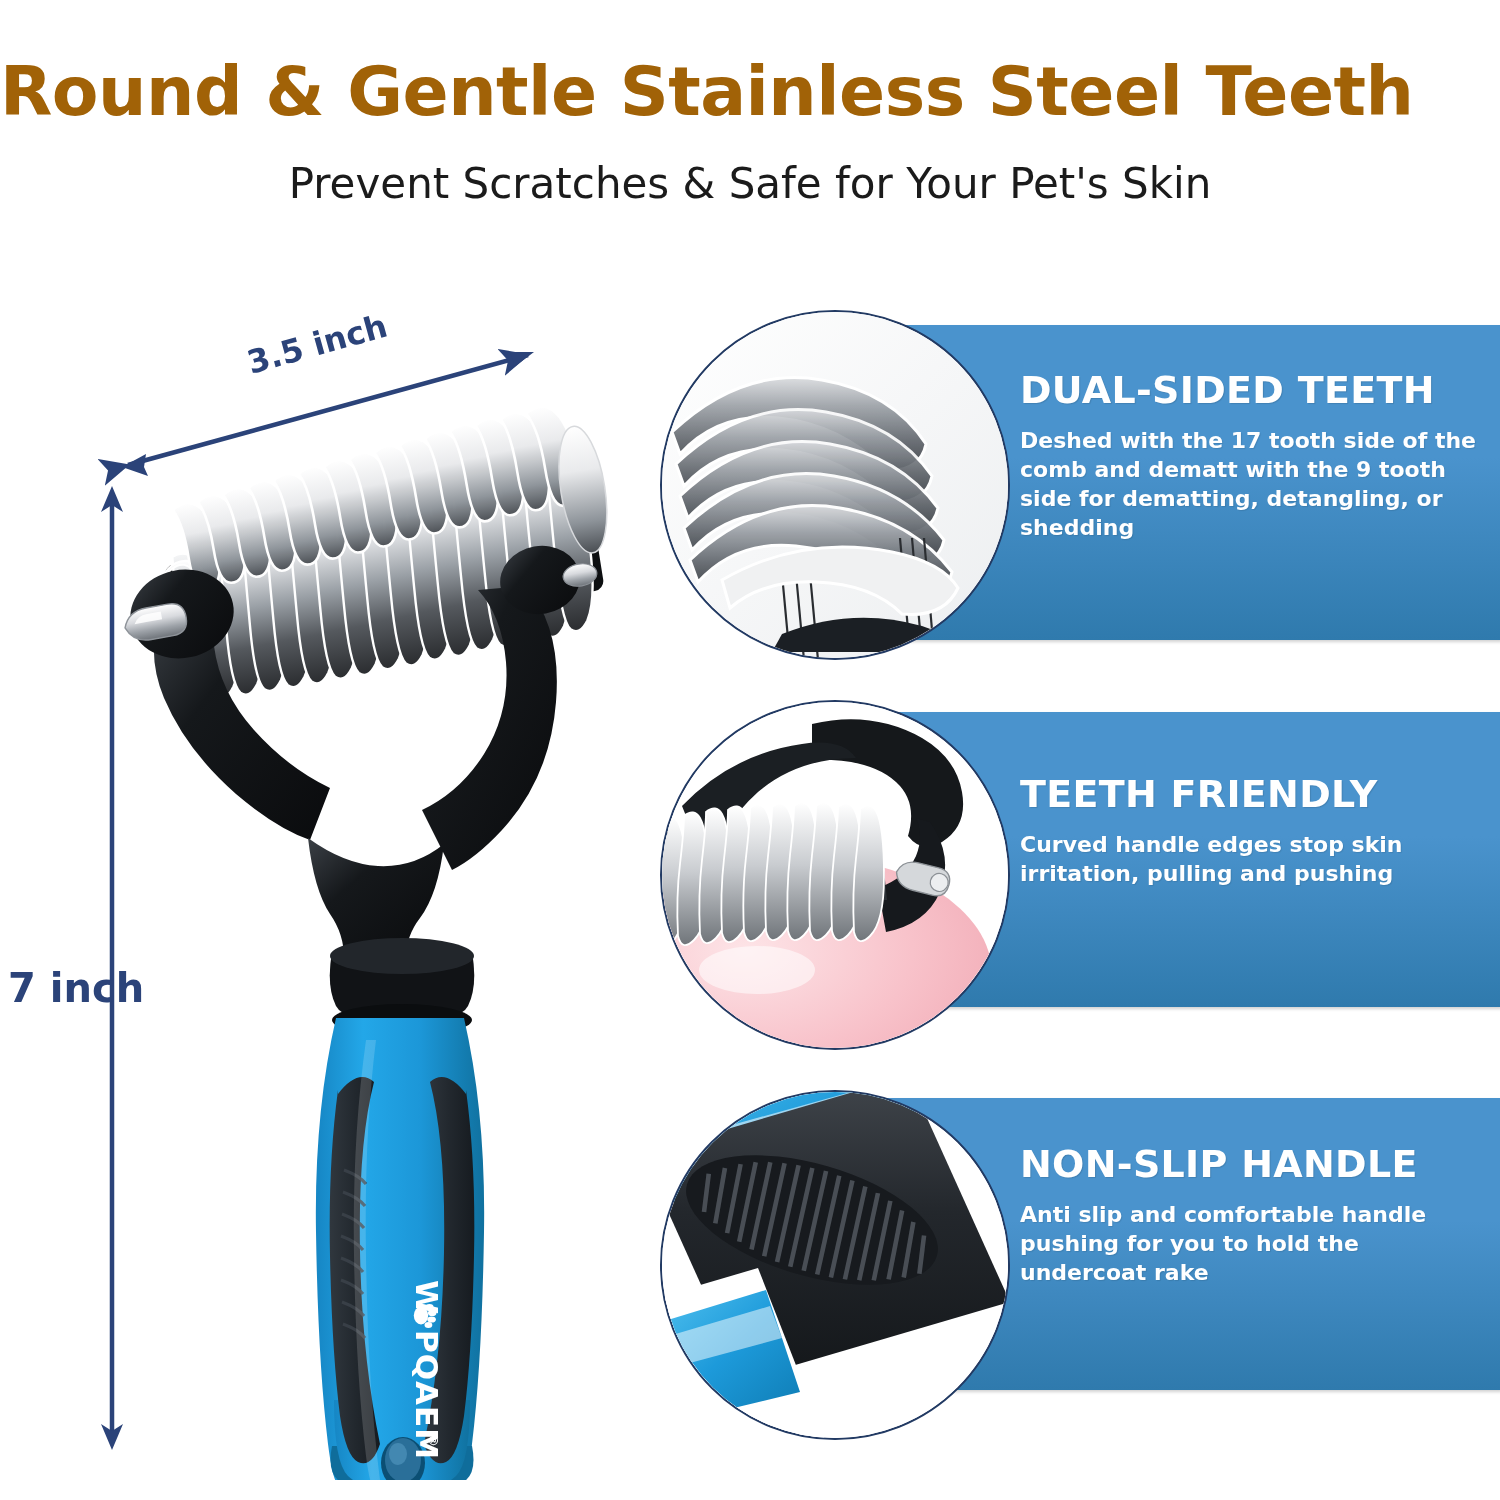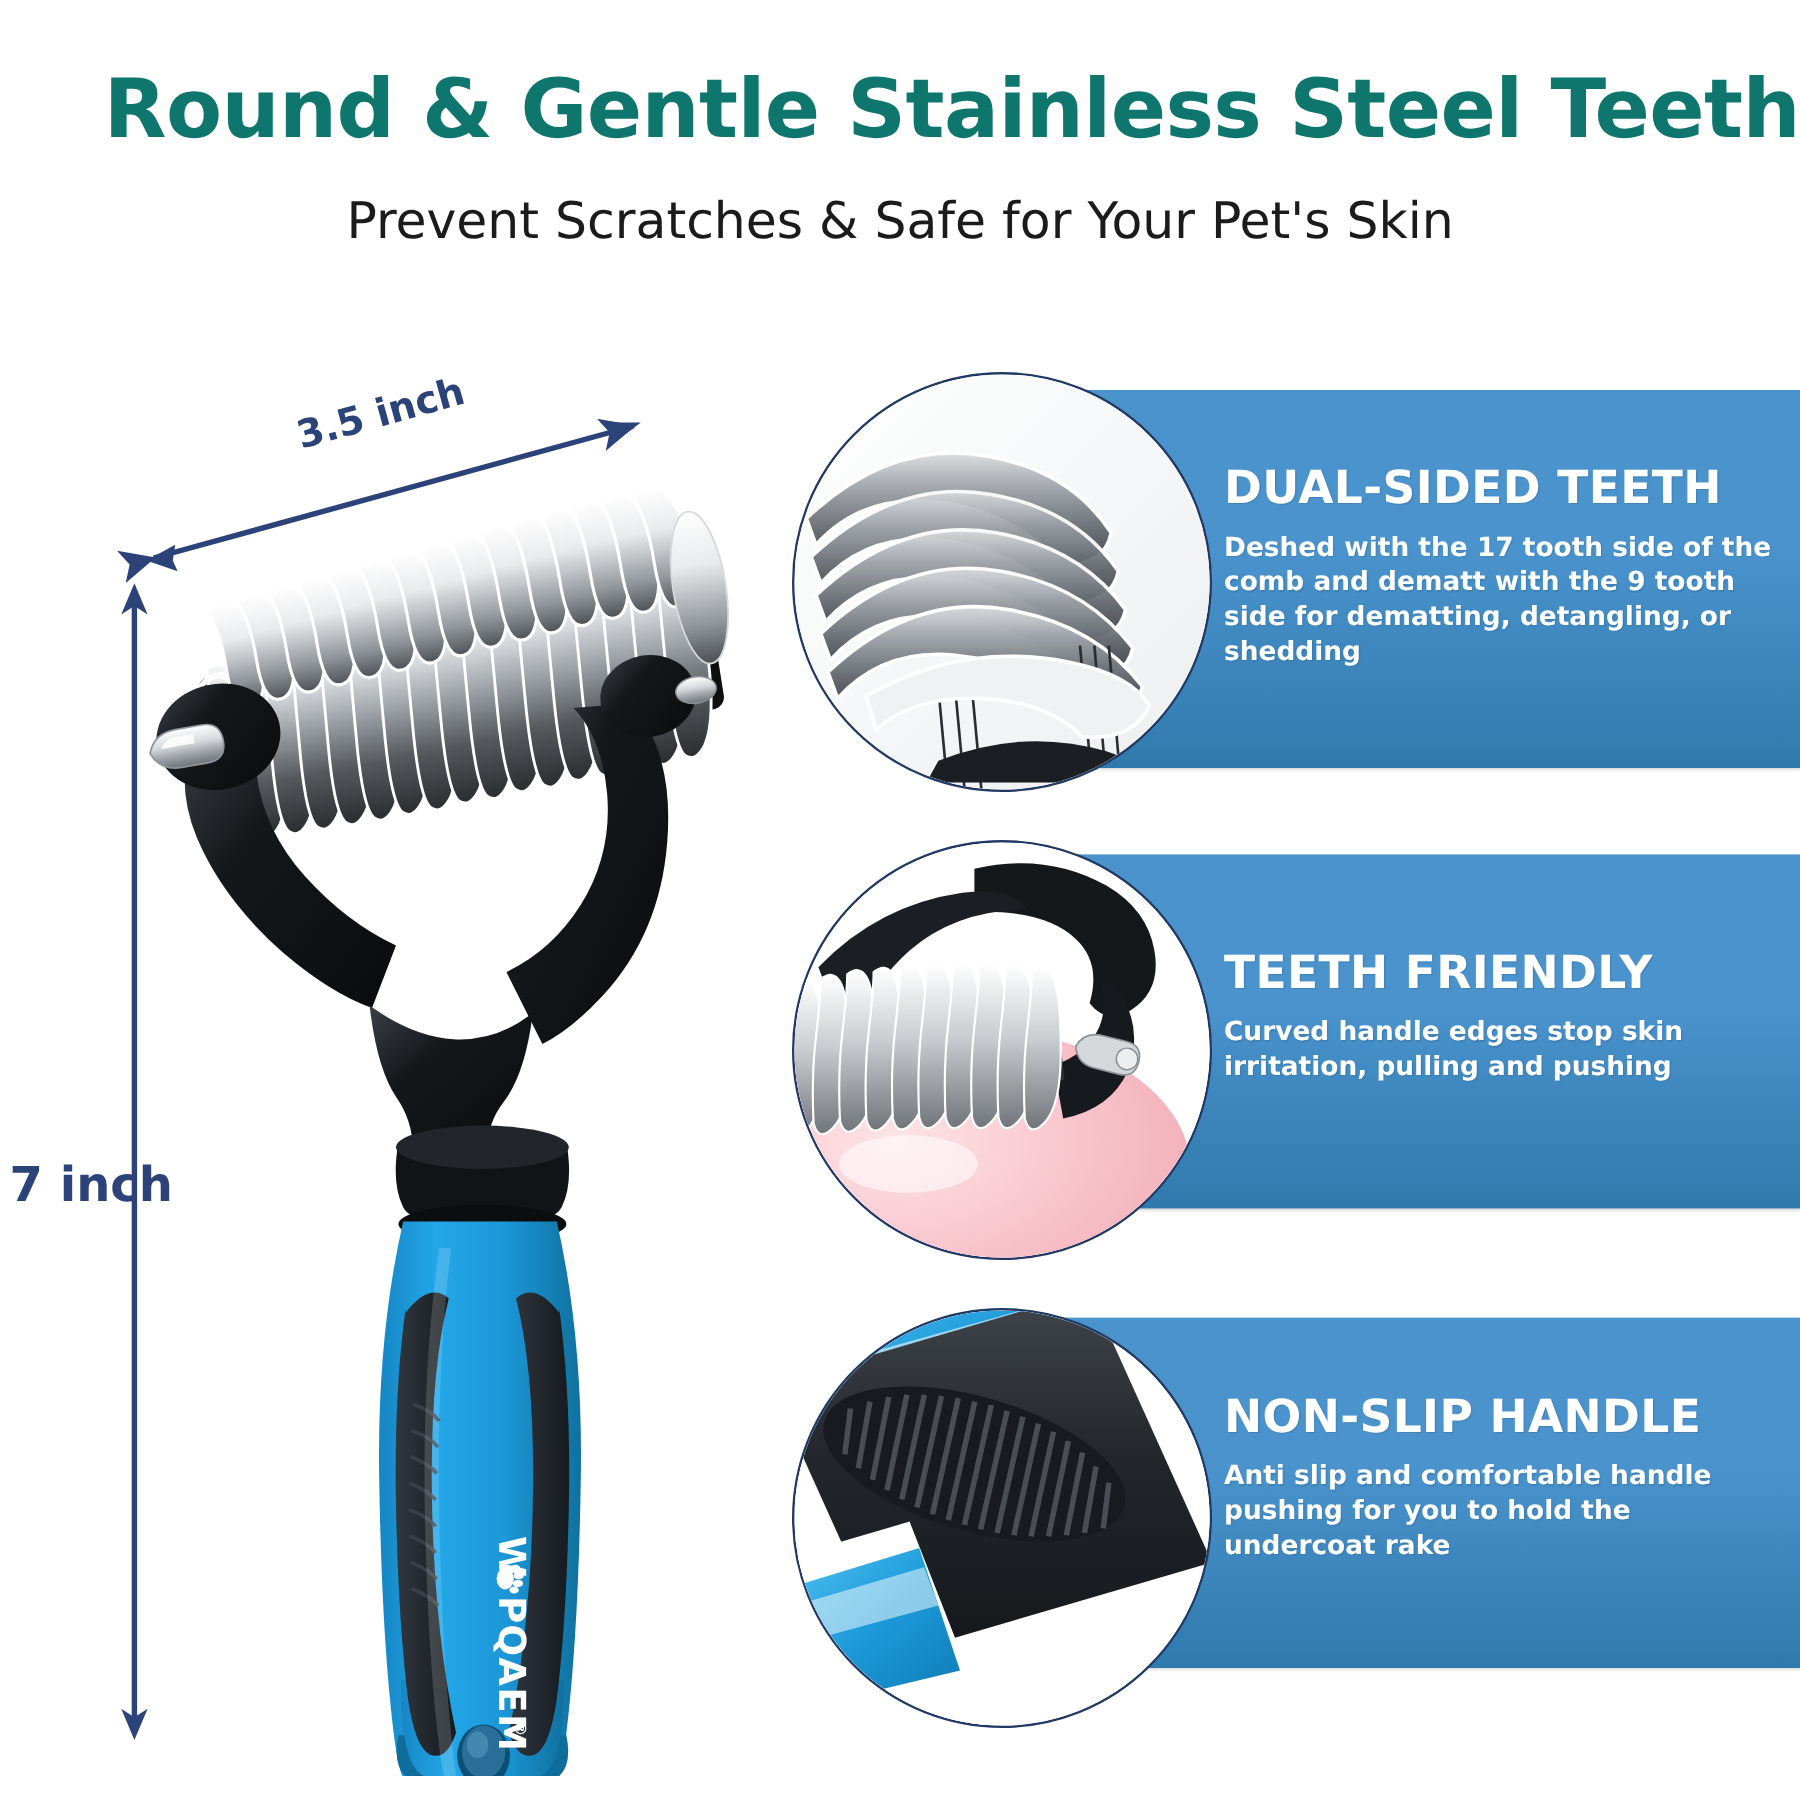--- a/index.html
+++ b/index.html
@@ -7,26 +7,26 @@
     width: 1500px; height: 1500px;
     background: #ffffff;
     font-family: "DejaVu Sans", sans-serif;
     overflow: hidden;
   }
   #page { position: relative; width: 1500px; height: 1500px; background: #fff; }
 
   
   .hdr-title {
     position: absolute; left: 0; top: 52px; width: 1500px;
-    text-align: right;
+    text-align: left;
     font-family: "DejaVu Sans", sans-serif;
     font-weight: 700;
     font-size: 68px;
     letter-spacing: -0.5px;
-    color: #0f766e;
+    color: #a16207;
     white-space: nowrap;
   }
   .hdr-sub {
     position: absolute; left: 0; top: 159px; width: 1500px;
     text-align: center;
     font-family: "DejaVu Sans", sans-serif;
     font-weight: 400;
     font-size: 42px;
     color: #1b1b1b;
     white-space: nowrap;
@@ -58,21 +58,20 @@
   }
   .ftext { position: absolute; left: 360px; color: #ffffff; }
   .fhead {
     font-family: "DejaVu Sans", sans-serif;
     font-weight: 700;
     font-size: 38px;
     letter-spacing: 0.3px;
     color: #ffffff;
     text-shadow: 1px 1px 1px rgba(0,0,0,0.12);
     white-space: nowrap;
-    margin-top: 16px;
   }
   .fbody {
     margin-top: 14px;
     font-family: "DejaVu Sans", sans-serif;
     font-weight: 700;
     font-size: 22px;
     line-height: 1.32;
     color: #ffffff;
     text-shadow: 1px 1px 1px rgba(0,0,0,0.10);
     width: 460px;

